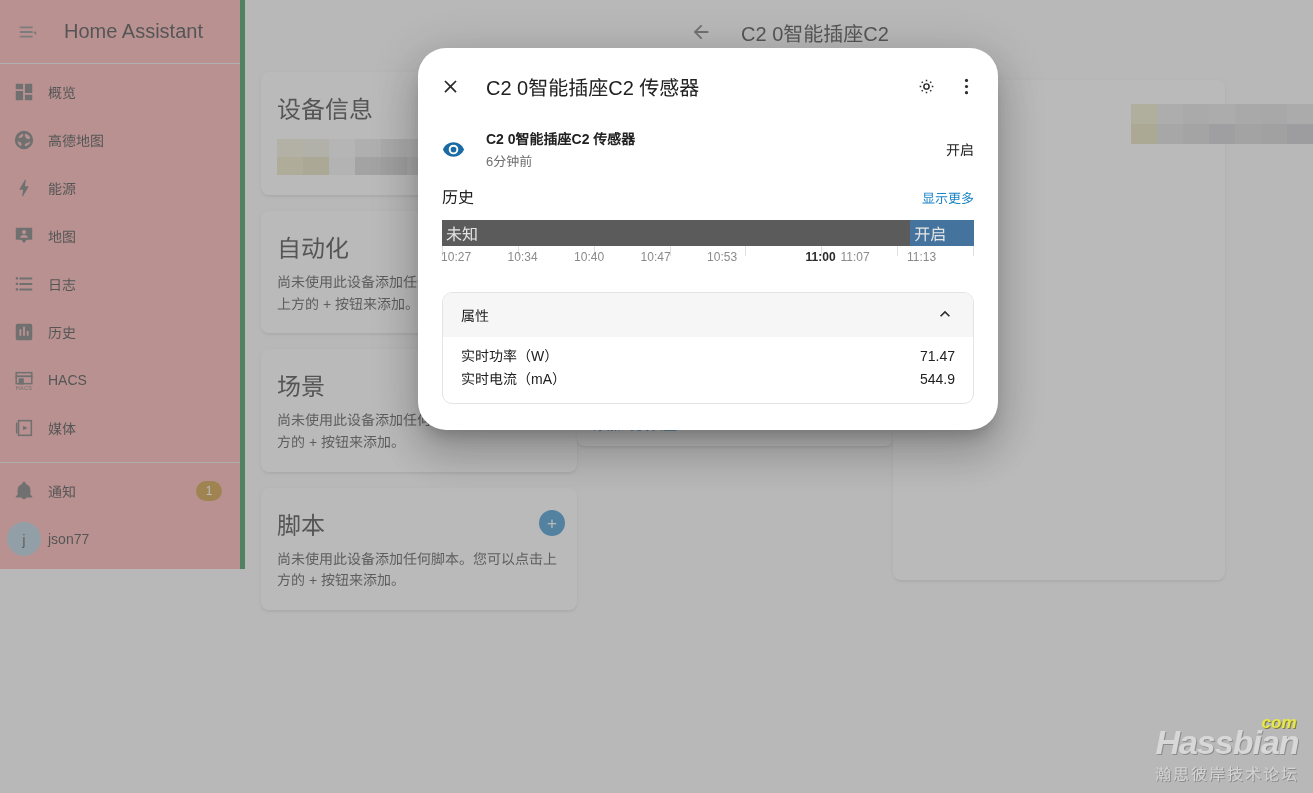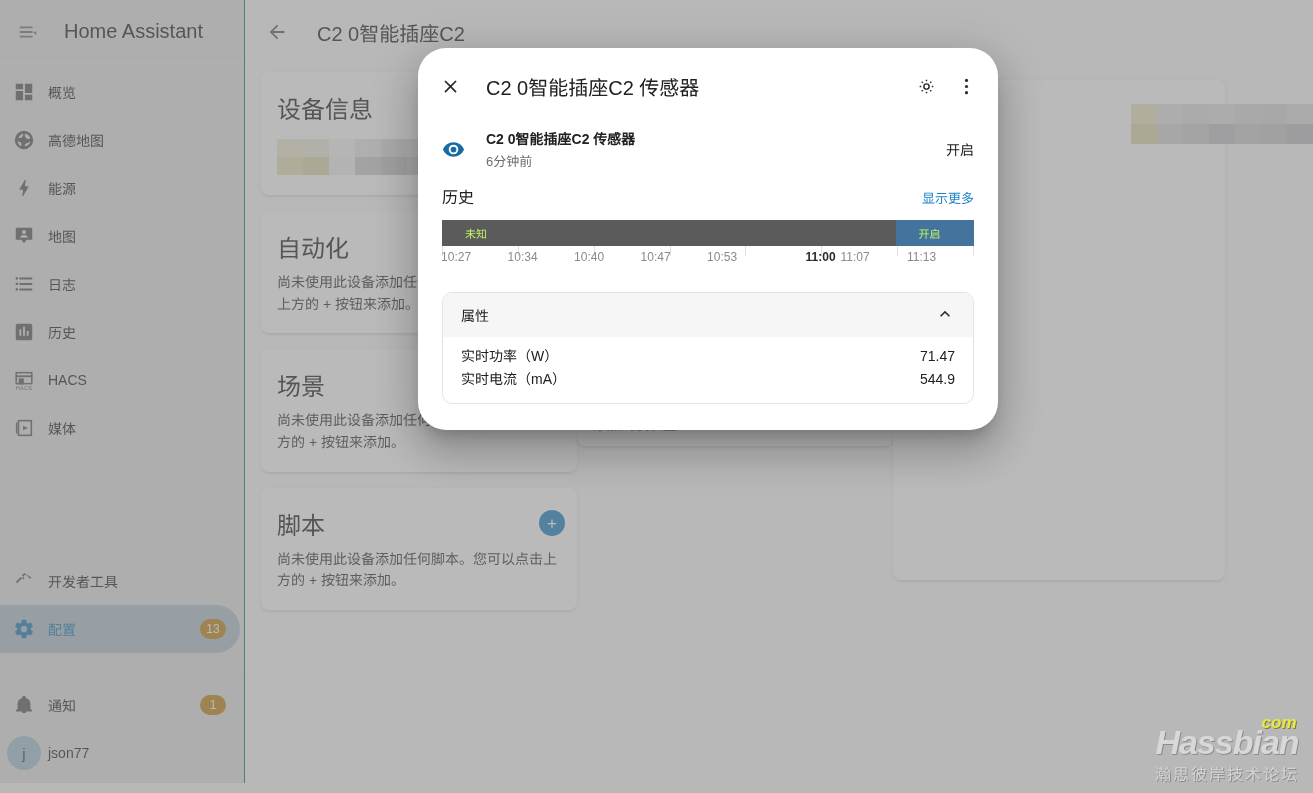--- a/index.html
+++ b/index.html
@@ -20,23 +20,23 @@
   }
   #scrim {
     position: absolute; inset: 0;
     background: rgba(130,130,130,0.55);
     z-index: 50;
     pointer-events: none;
   }
 
   
   .sidebar {
-    width: 245px; min-width: 245px; height: 783px;
-    background: #e5e5e5;
-    border-right: 1px solid #15803d;
+    width: 245px; min-width: 245px; height: 569px;
+    background: #fca5a5;
+    border-right: 5px solid #15803d;
     display: flex; flex-direction: column;
     position: relative;
   }
   .sb-header {
     height: 64px; min-height: 64px;
     display: flex; align-items: center;
     padding: 0 4px 0 8px;
     border-bottom: 1px solid #ececec;
   }
   .sb-menu-btn {
@@ -104,20 +104,21 @@
     flex: 1; height: 793px;
     display: flex; flex-direction: column;
     background: #fafafa;
     position: relative;
     overflow: hidden;
   }
   .topbar {
     height: 64px; min-height: 64px;
     display: flex; align-items: center;
     padding-left: 12px;
+    justify-content: center;
   }
   .icon-btn {
     width: 40px; height: 40px;
     display: flex; align-items: center; justify-content: center;
     border-radius: 50%; cursor: pointer;
   }
   .topbar-title {
     font-size: 20px; color: #212121;
     margin-left: 20px; white-space: nowrap;
   }
@@ -253,22 +254,22 @@
   .tl-grid i { width: 1px; background: #e0e0e0; height: 36px; display: block; }
   .tl-bar {
     position: relative;
     height: 26px;
     display: flex;
     margin: 4px 0 2px 0;
     overflow: hidden;
   }
   .tl-seg {
     display: flex; align-items: center;
-    font-size: 11px; color: #bef264;
-    padding-left: 23px;
+    font-size: 16px; color: #e5e5e5;
+    padding-left: 4px;
     white-space: nowrap;
     overflow: hidden;
   }
   .tl-axis {
     display: flex; position: relative; height: 22px;
     margin-top: 4px;
   }
   .tl-tick {
     position: absolute;
     font-size: 12px; color: #8a8a8a;

